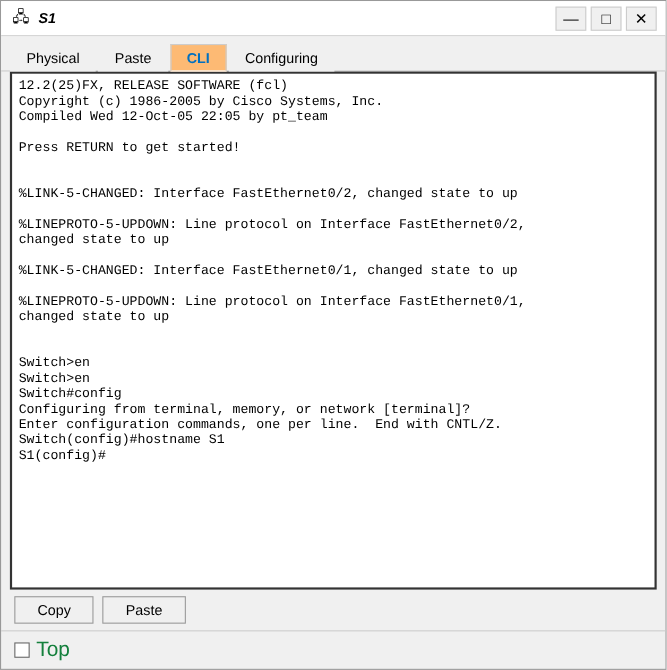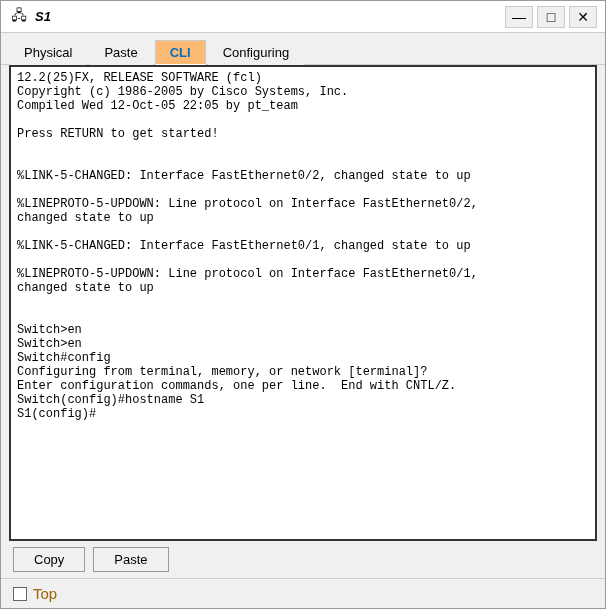--- a/index.html
+++ b/index.html
@@ -161,22 +161,22 @@
     .checkbox {
       width: 14px;
       height: 14px;
       border: 1px solid #666;
       background: #fff;
       margin-right: 6px;
       display: inline-block;
       cursor: pointer;
     }
     .footer-label {
-      font-size: 15px;
-      color: #a16207;
+      font-size: 19px;
+      color: #15803d;
     }
   </style>
 </head>
 <body>
 
 <div class="window">
 
   <div class="title-bar">
     <span class="title-bar-icon">🖧</span>
     <span class="title-bar-title">S1</span>

